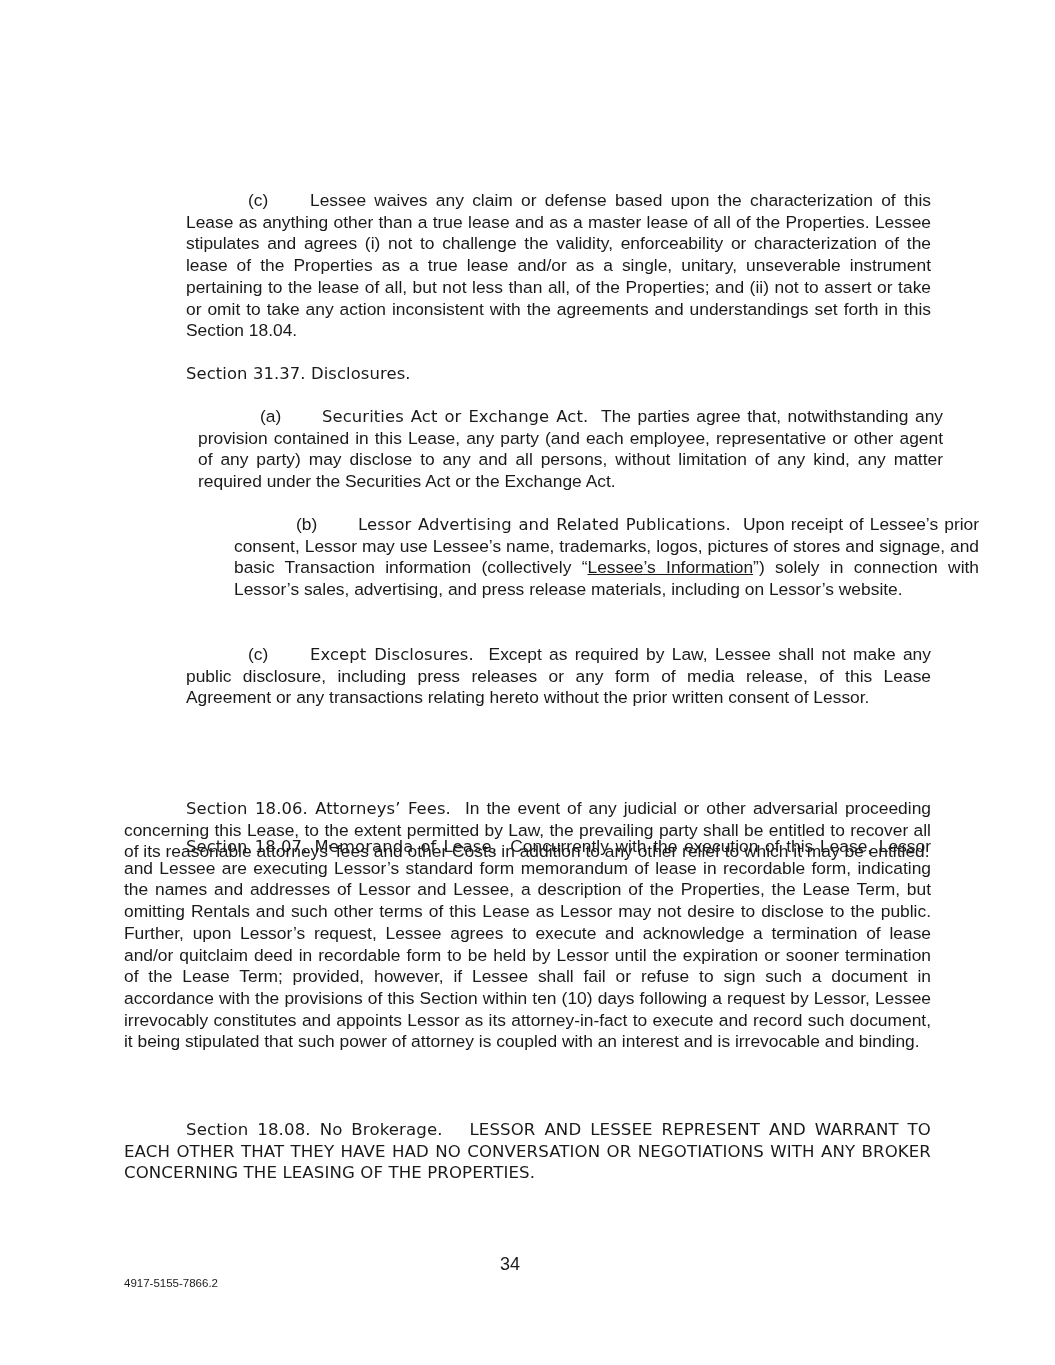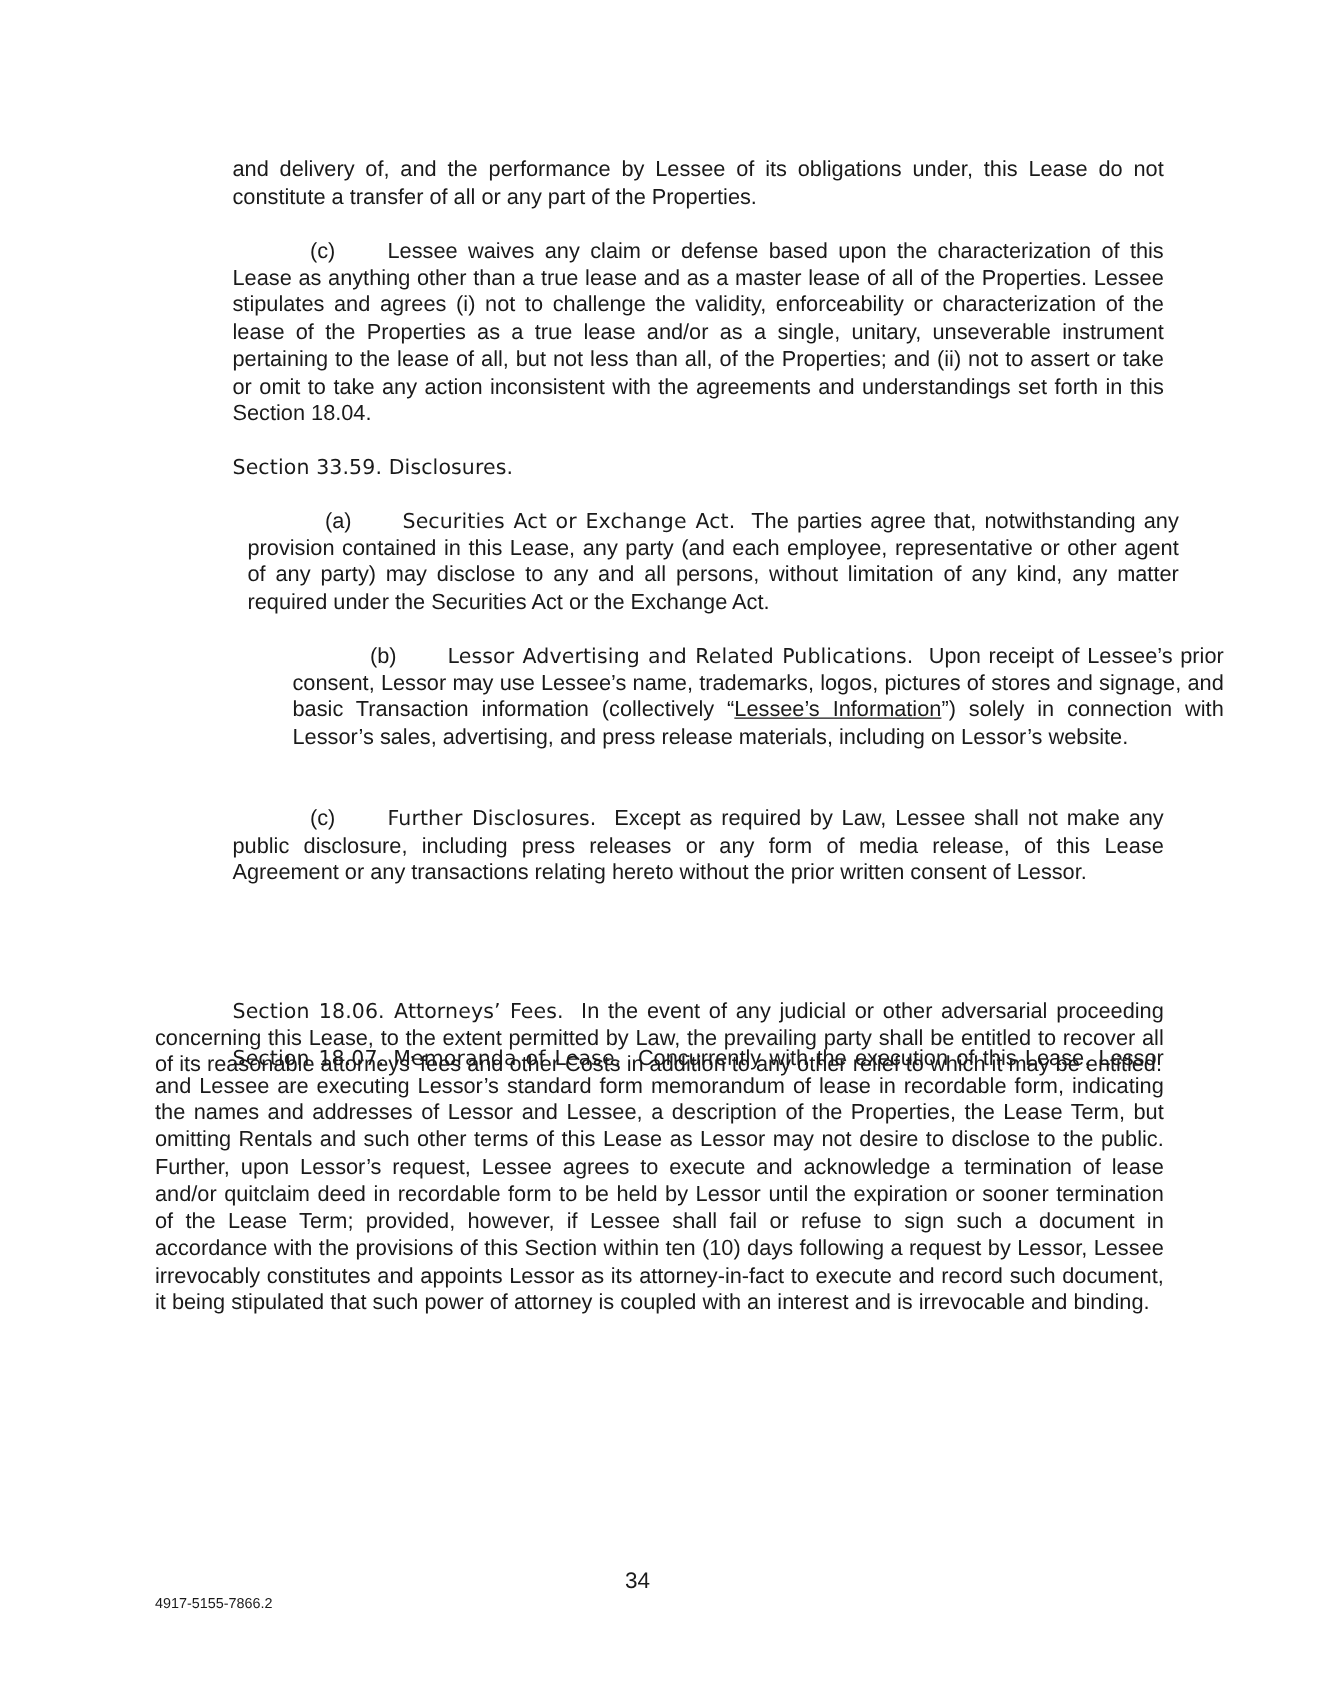--- a/index.html
+++ b/index.html
@@ -83,49 +83,49 @@
       font-size: 11.5px;
       line-height: 14px;
     }
     .footer-right div { white-space: nowrap; }
   </style>
 </head>
 <body>
 
 <div class="page">
 
-  <div class="body-text indented-block" style="top:125px;">
-    <p class="para">and delivery of, and the performance by Lessee of its obligations under, this Lease do not constitute a transfer of all or any part of the Properties.</p>
-  </div>
 
   <div class="body-text indented-block" style="top:190px;">
     <p class="para first-indent-sub"><span class="label-gap">(c)</span><span>Lessee waives any claim or defense based upon the characterization of this Lease as anything other than a true lease and as a master lease of all of the Properties.  Lessee stipulates and agrees (i) not to challenge the validity, enforceability or characterization of the lease of the Properties as a true lease and/or as a single, unitary, unseverable instrument pertaining to the lease of all, but not less than all, of the Properties; and (ii) not to assert or take or omit to take any action inconsistent with the agreements and understandings set forth in this Section 18.04.</span></p>
   </div>
 
   <div class="body-text indented-block" style="top:363px;">
-    <p class="para heading-font">Section 33.59.  Disclosures.</p>
+    <p class="para heading-font">Section 31.37.  Disclosures.</p>
   </div>
 
   <div class="body-text indented-block" style="top:406px;margin-left:12px;">
     <p class="para first-indent-sub"><span class="label-gap">(a)</span><span class="heading-font">Securities Act or Exchange Act.</span>&nbsp; <span>The parties agree that, notwithstanding any provision contained in this Lease, any party (and each employee, representative or other agent of any party) may disclose to any and all persons, without limitation of any kind, any matter required under the Securities Act or the Exchange Act.</span></p>
   </div>
 
   <div class="body-text indented-block" style="top:514px;margin-left:48px;">
     <p class="para first-indent-sub"><span class="label-gap">(b)</span><span class="heading-font">Lessor Advertising and Related Publications.</span>&nbsp; <span>Upon receipt of Lessee’s prior consent, Lessor may use Lessee’s name, trademarks, logos, pictures of stores and signage, and basic Transaction information (collectively “</span><span class="underline">Lessee’s Information</span><span>”) solely in connection with Lessor’s sales, advertising, and press release materials, including on Lessor’s website.</span></p>
   </div>
 
   <div class="body-text indented-block" style="top:644px;">
-    <p class="para first-indent-sub"><span class="label-gap">(c)</span><span class="heading-font">Further Disclosures.</span>&nbsp; <span>Except as required by Law, Lessee shall not make any public disclosure, including press releases or any form of media release, of this Lease Agreement or any transactions relating hereto without the prior written consent of Lessor.</span></p>
+    <p class="para first-indent-sub"><span class="label-gap">(c)</span><span class="heading-font">Except Disclosures.</span>&nbsp; <span>Except as required by Law, Lessee shall not make any public disclosure, including press releases or any form of media release, of this Lease Agreement or any transactions relating hereto without the prior written consent of Lessor.</span></p>
   </div>
 
   <div class="body-text full-block" style="top:767px;margin-top:31px;">
     <p class="para first-indent-sec"><span class="heading-font">Section 18.06. Attorneys’ Fees.</span>&nbsp; <span>In the event of any judicial or other adversarial proceeding concerning this Lease, to the extent permitted by Law, the prevailing party shall be entitled to recover all of its reasonable attorneys’ fees and other Costs in addition to any other relief to which it may be entitled.</span></p>
   </div>
 
   <div class="body-text full-block" style="top:836px;">
     <p class="para first-indent-sec"><span class="heading-font">Section 18.07. Memoranda of Lease.</span>&nbsp; <span>Concurrently with the execution of this Lease, Lessor and Lessee are executing Lessor’s standard form memorandum of lease in recordable form, indicating the names and addresses of Lessor and Lessee, a description of the Properties, the Lease Term, but omitting Rentals and such other terms of this Lease as Lessor may not desire to disclose to the public.  Further, upon Lessor’s request, Lessee agrees to execute and acknowledge a termination of lease and/or quitclaim deed in recordable form to be held by Lessor until the expiration or sooner termination of the Lease Term; provided, however, if Lessee shall fail or refuse to sign such a document in accordance with the provisions of this Section within ten (10) days following a request by Lessor, Lessee irrevocably constitutes and appoints Lessor as its attorney-in-fact to execute and record such document, it being stipulated that such power of attorney is coupled with an interest and is irrevocable and binding.</span></p>
   </div>
 
+  <div class="body-text full-block" style="top:1119px;">
+    <p class="para first-indent-sec heading-font" style="font-size:16.6px;"><span>Section 18.08. No Brokerage.</span>&nbsp;&nbsp; <span>LESSOR AND LESSEE REPRESENT AND WARRANT TO EACH OTHER THAT THEY HAVE HAD NO CONVERSATION OR NEGOTIATIONS WITH ANY BROKER CONCERNING THE LEASING OF THE PROPERTIES.</span></p>
+  </div>
 
   <div class="footer-left">4917-5155-7866.2</div>
   <div class="footer-page">34</div>
 
 </div>
 
 </body></html>

